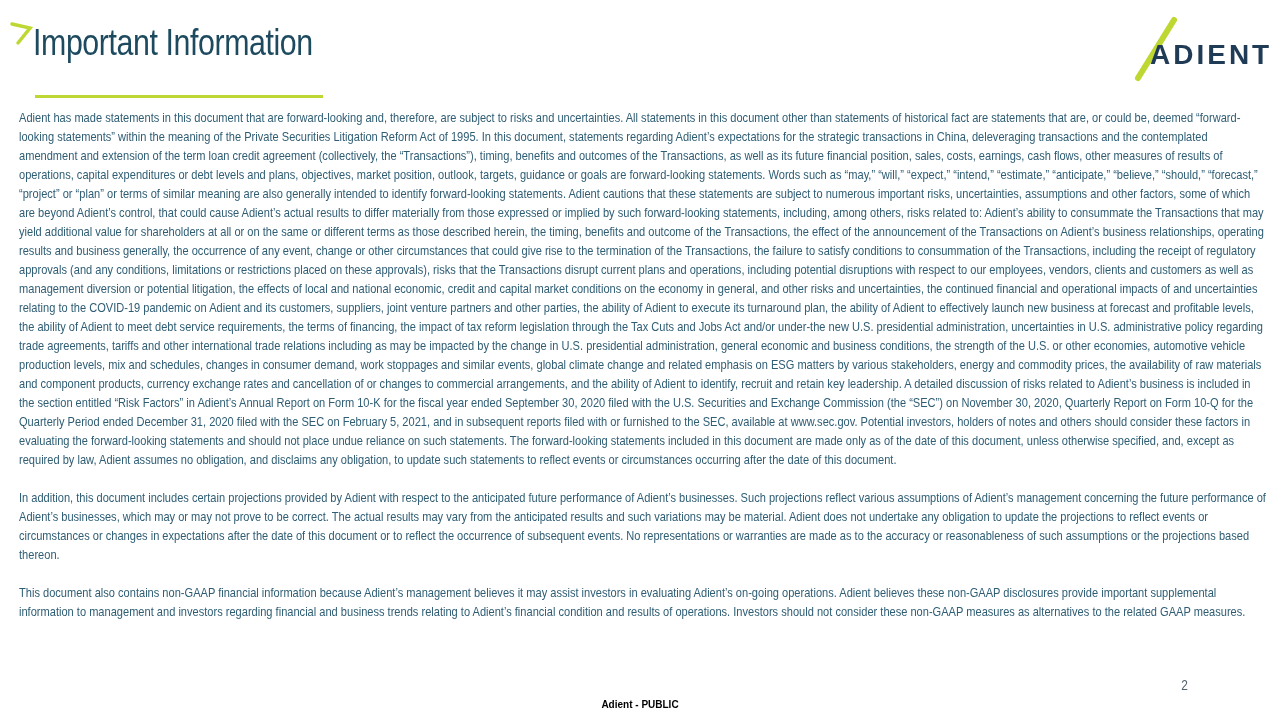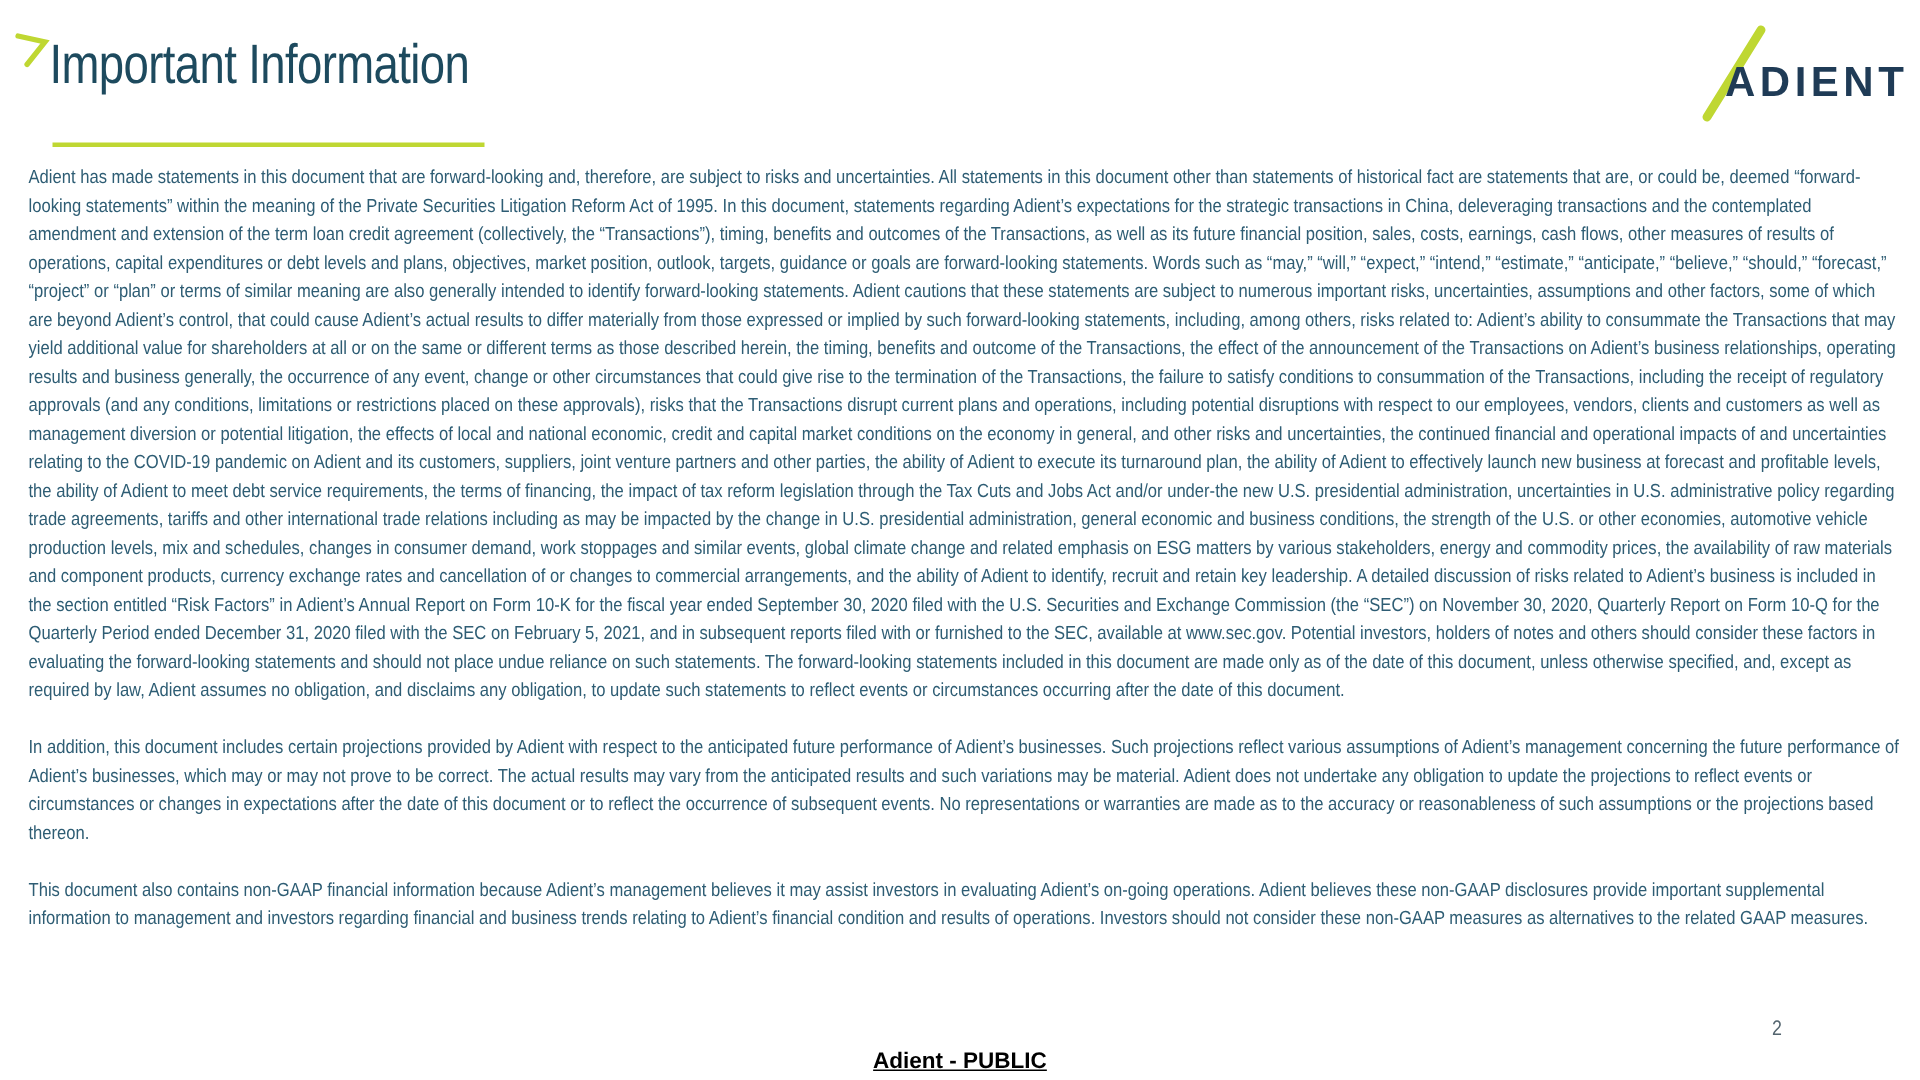--- a/index.html
+++ b/index.html
@@ -30,21 +30,21 @@
   }
   .para{margin:0 0 19px 0;padding:0;}
   
   .page-number{
     position:absolute;left:1168px;top:677px;width:20px;
     color:#53646e;font-size:14px;text-align:right;
     transform:scaleX(0.85);transform-origin:100% 0;
   }
   .footer-label{
     position:absolute;left:0;top:699px;width:1280px;text-align:center;
-    color:#000000;font-size:15px;font-weight:700;text-decoration:underline;
+    color:#000000;font-size:10px;font-weight:700;
   }
 </style>
 </head>
 <body>
 
 <div>
   <svg class="chevron" viewBox="0 0 26 26" aria-hidden="true">
     <path d="M3 4 L21 8 L9 23" fill="none" stroke="#bfd732" stroke-width="3.5" stroke-linecap="round" stroke-linejoin="miter"></path>
   </svg>
   <div class="title">Important Information</div>

